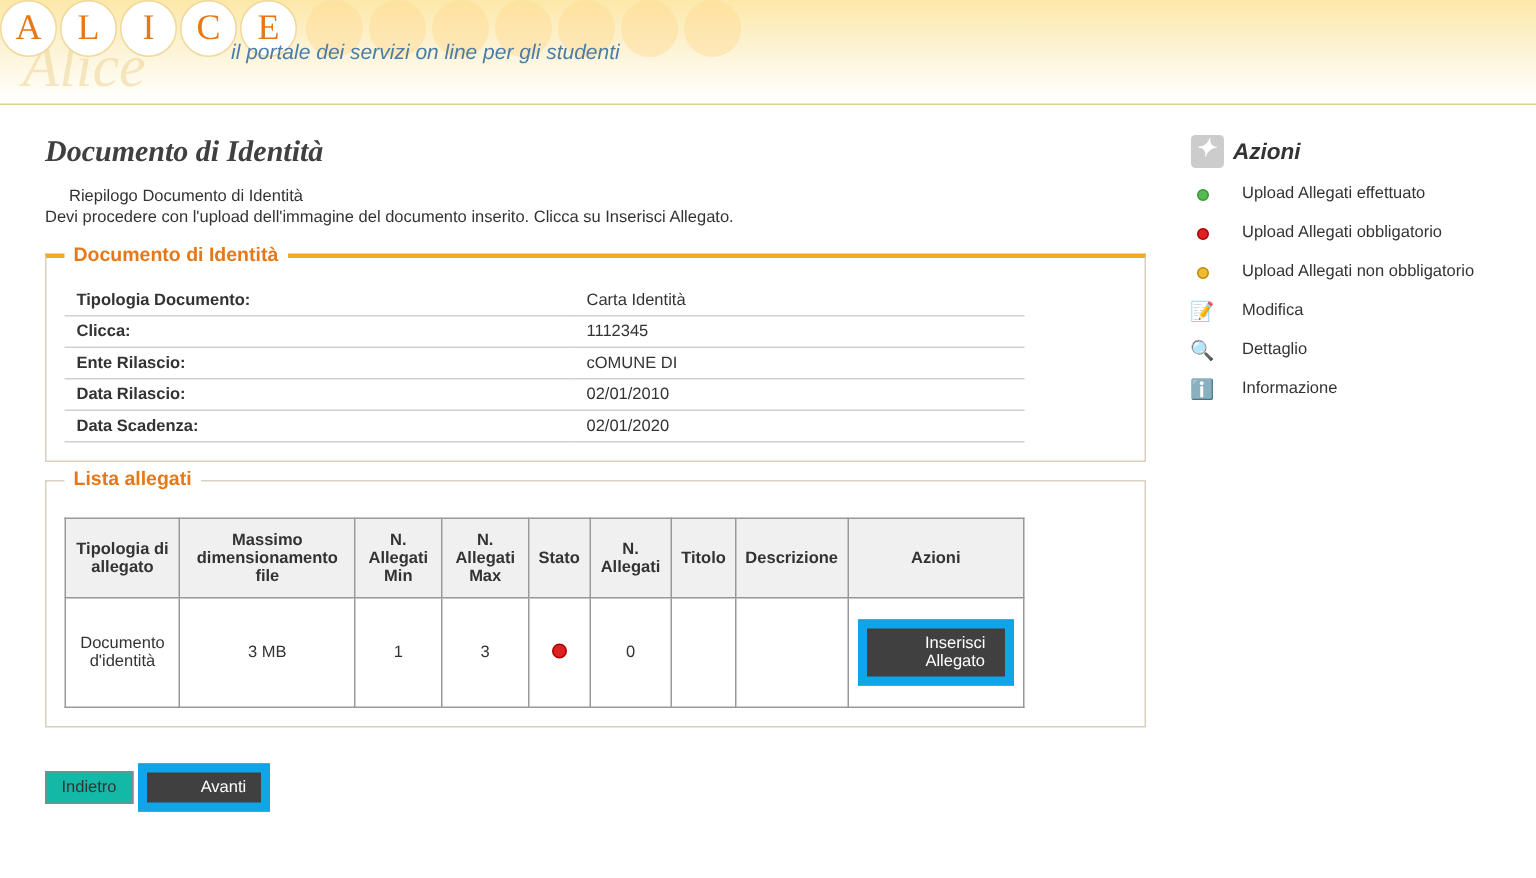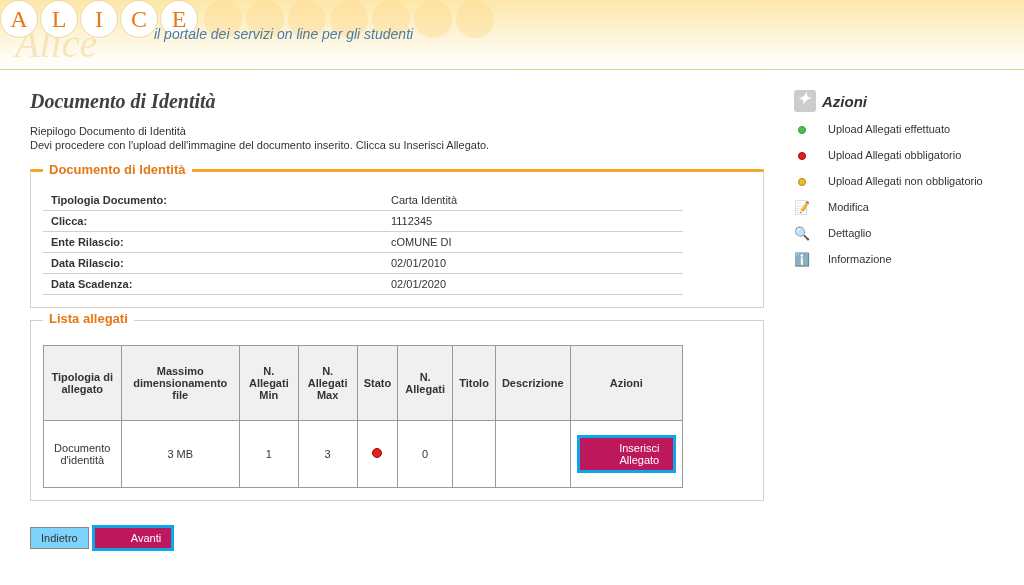--- a/index.html
+++ b/index.html
@@ -75,21 +75,21 @@
     }
     
     h1.page-title {
       font-size: 20px;
       color: #404040;
       font-style: italic;
       font-weight: bold;
       font-family: Georgia, serif;
       margin-bottom: 12px;
     }
-    .subtitle { font-size: 11px; color: #333; margin-bottom: 2px; }
+    .subtitle { font-size: 11px; color: #333; margin-bottom: 2px; margin-left: 16px; }
     .desc { font-size: 11px; color: #333; margin-bottom: 18px; }
     
     .fieldset {
       border: 1px solid #d8d0c0;
       padding: 12px;
       margin-bottom: 12px;
       position: relative;
     }
     .fieldset-legend {
       position: absolute;
@@ -124,47 +124,47 @@
     
     .list-table {
       width: 640px;
       border-collapse: collapse;
       border: 1px solid #999;
       margin-top: 12px;
     }
     .list-table th {
       background: #f0f0f0;
       border: 1px solid #999;
-      padding: 19px 6px;
+      padding: 8px 6px;
       font-size: 11px;
       font-weight: bold;
       text-align: center;
     }
     .list-table td {
       border: 1px solid #999;
       padding: 14px 6px;
       font-size: 11px;
       text-align: center;
     }
     
     .btn {
       display: inline-block;
       padding: 4px 10px;
       font-size: 11px;
       cursor: pointer;
       border: 1px solid #888;
     }
     .btn-primary {
-      background: #be185d;
+      background: #404040;
       color: #fff;
-      border: 3px solid #0ea5e9;
+      border: 6px solid #0ea5e9;
       padding-left: 36px;
     }
     .btn-secondary {
-      background: #7dd3fc;
+      background: #14b8a6;
       color: #333;
     }
     .button-row { margin-top: 24px; }
     
     .status-dot {
       display: inline-block;
       width: 10px;
       height: 10px;
       border-radius: 50%;
     }

